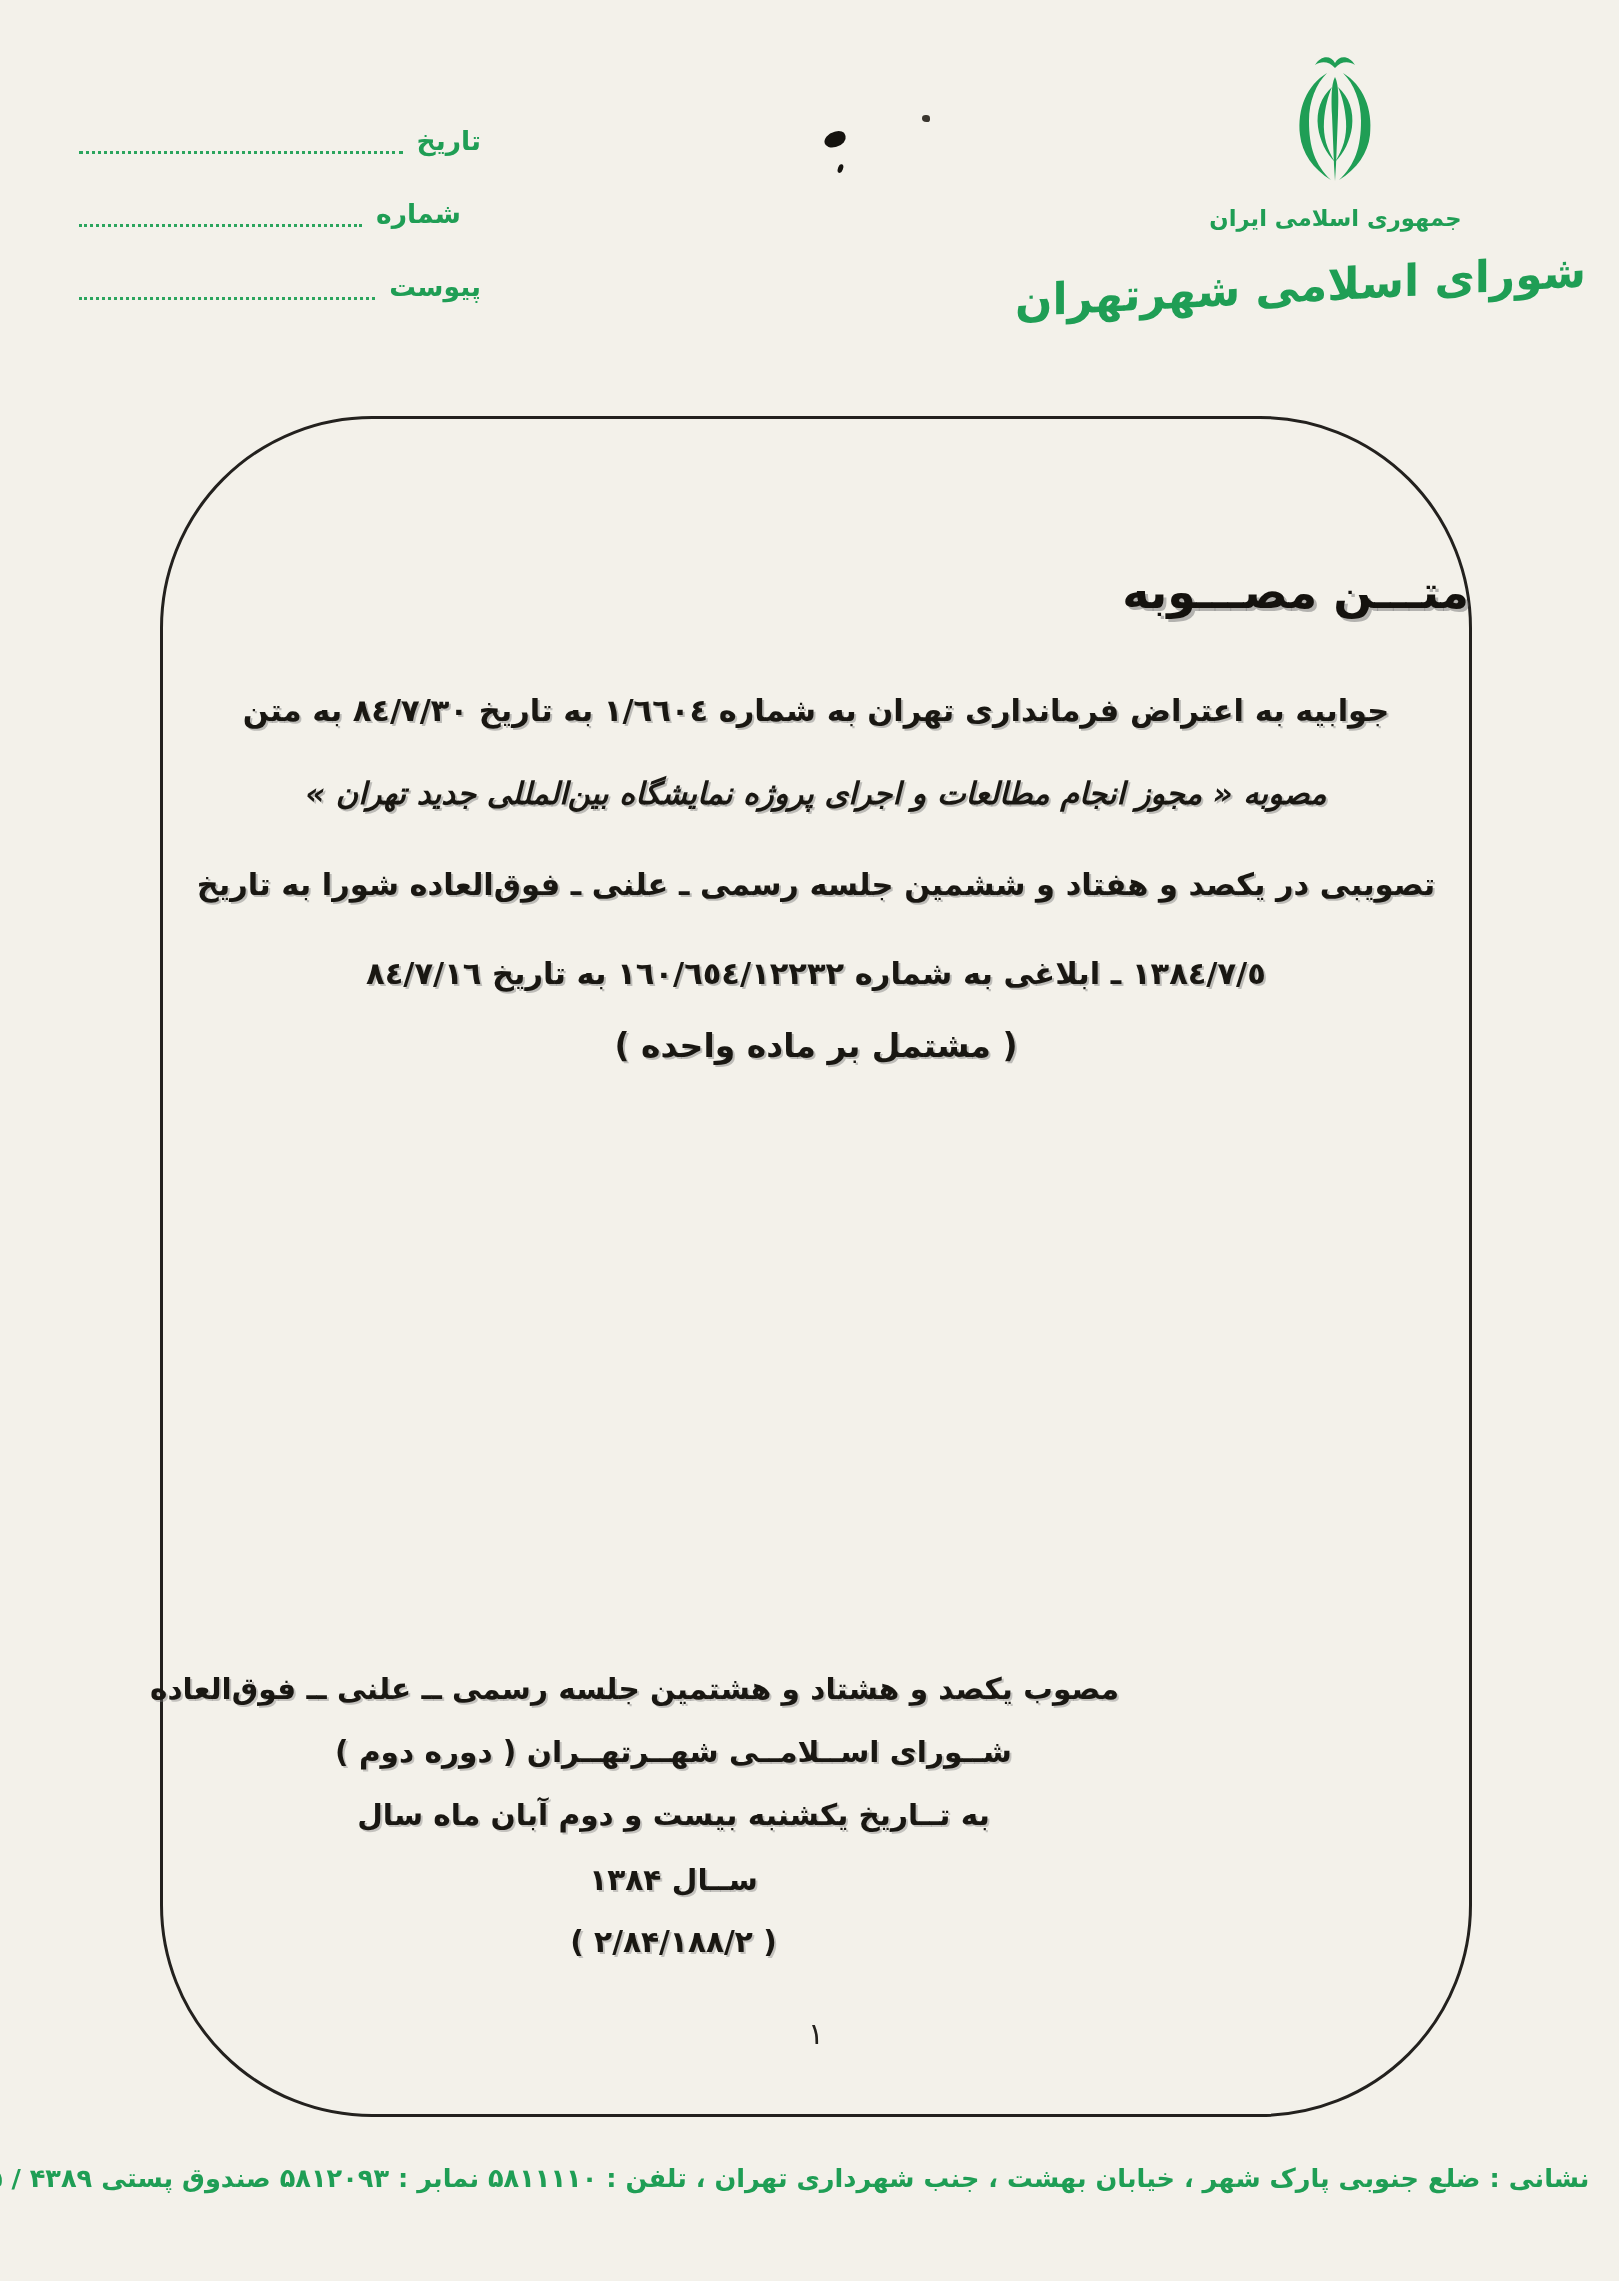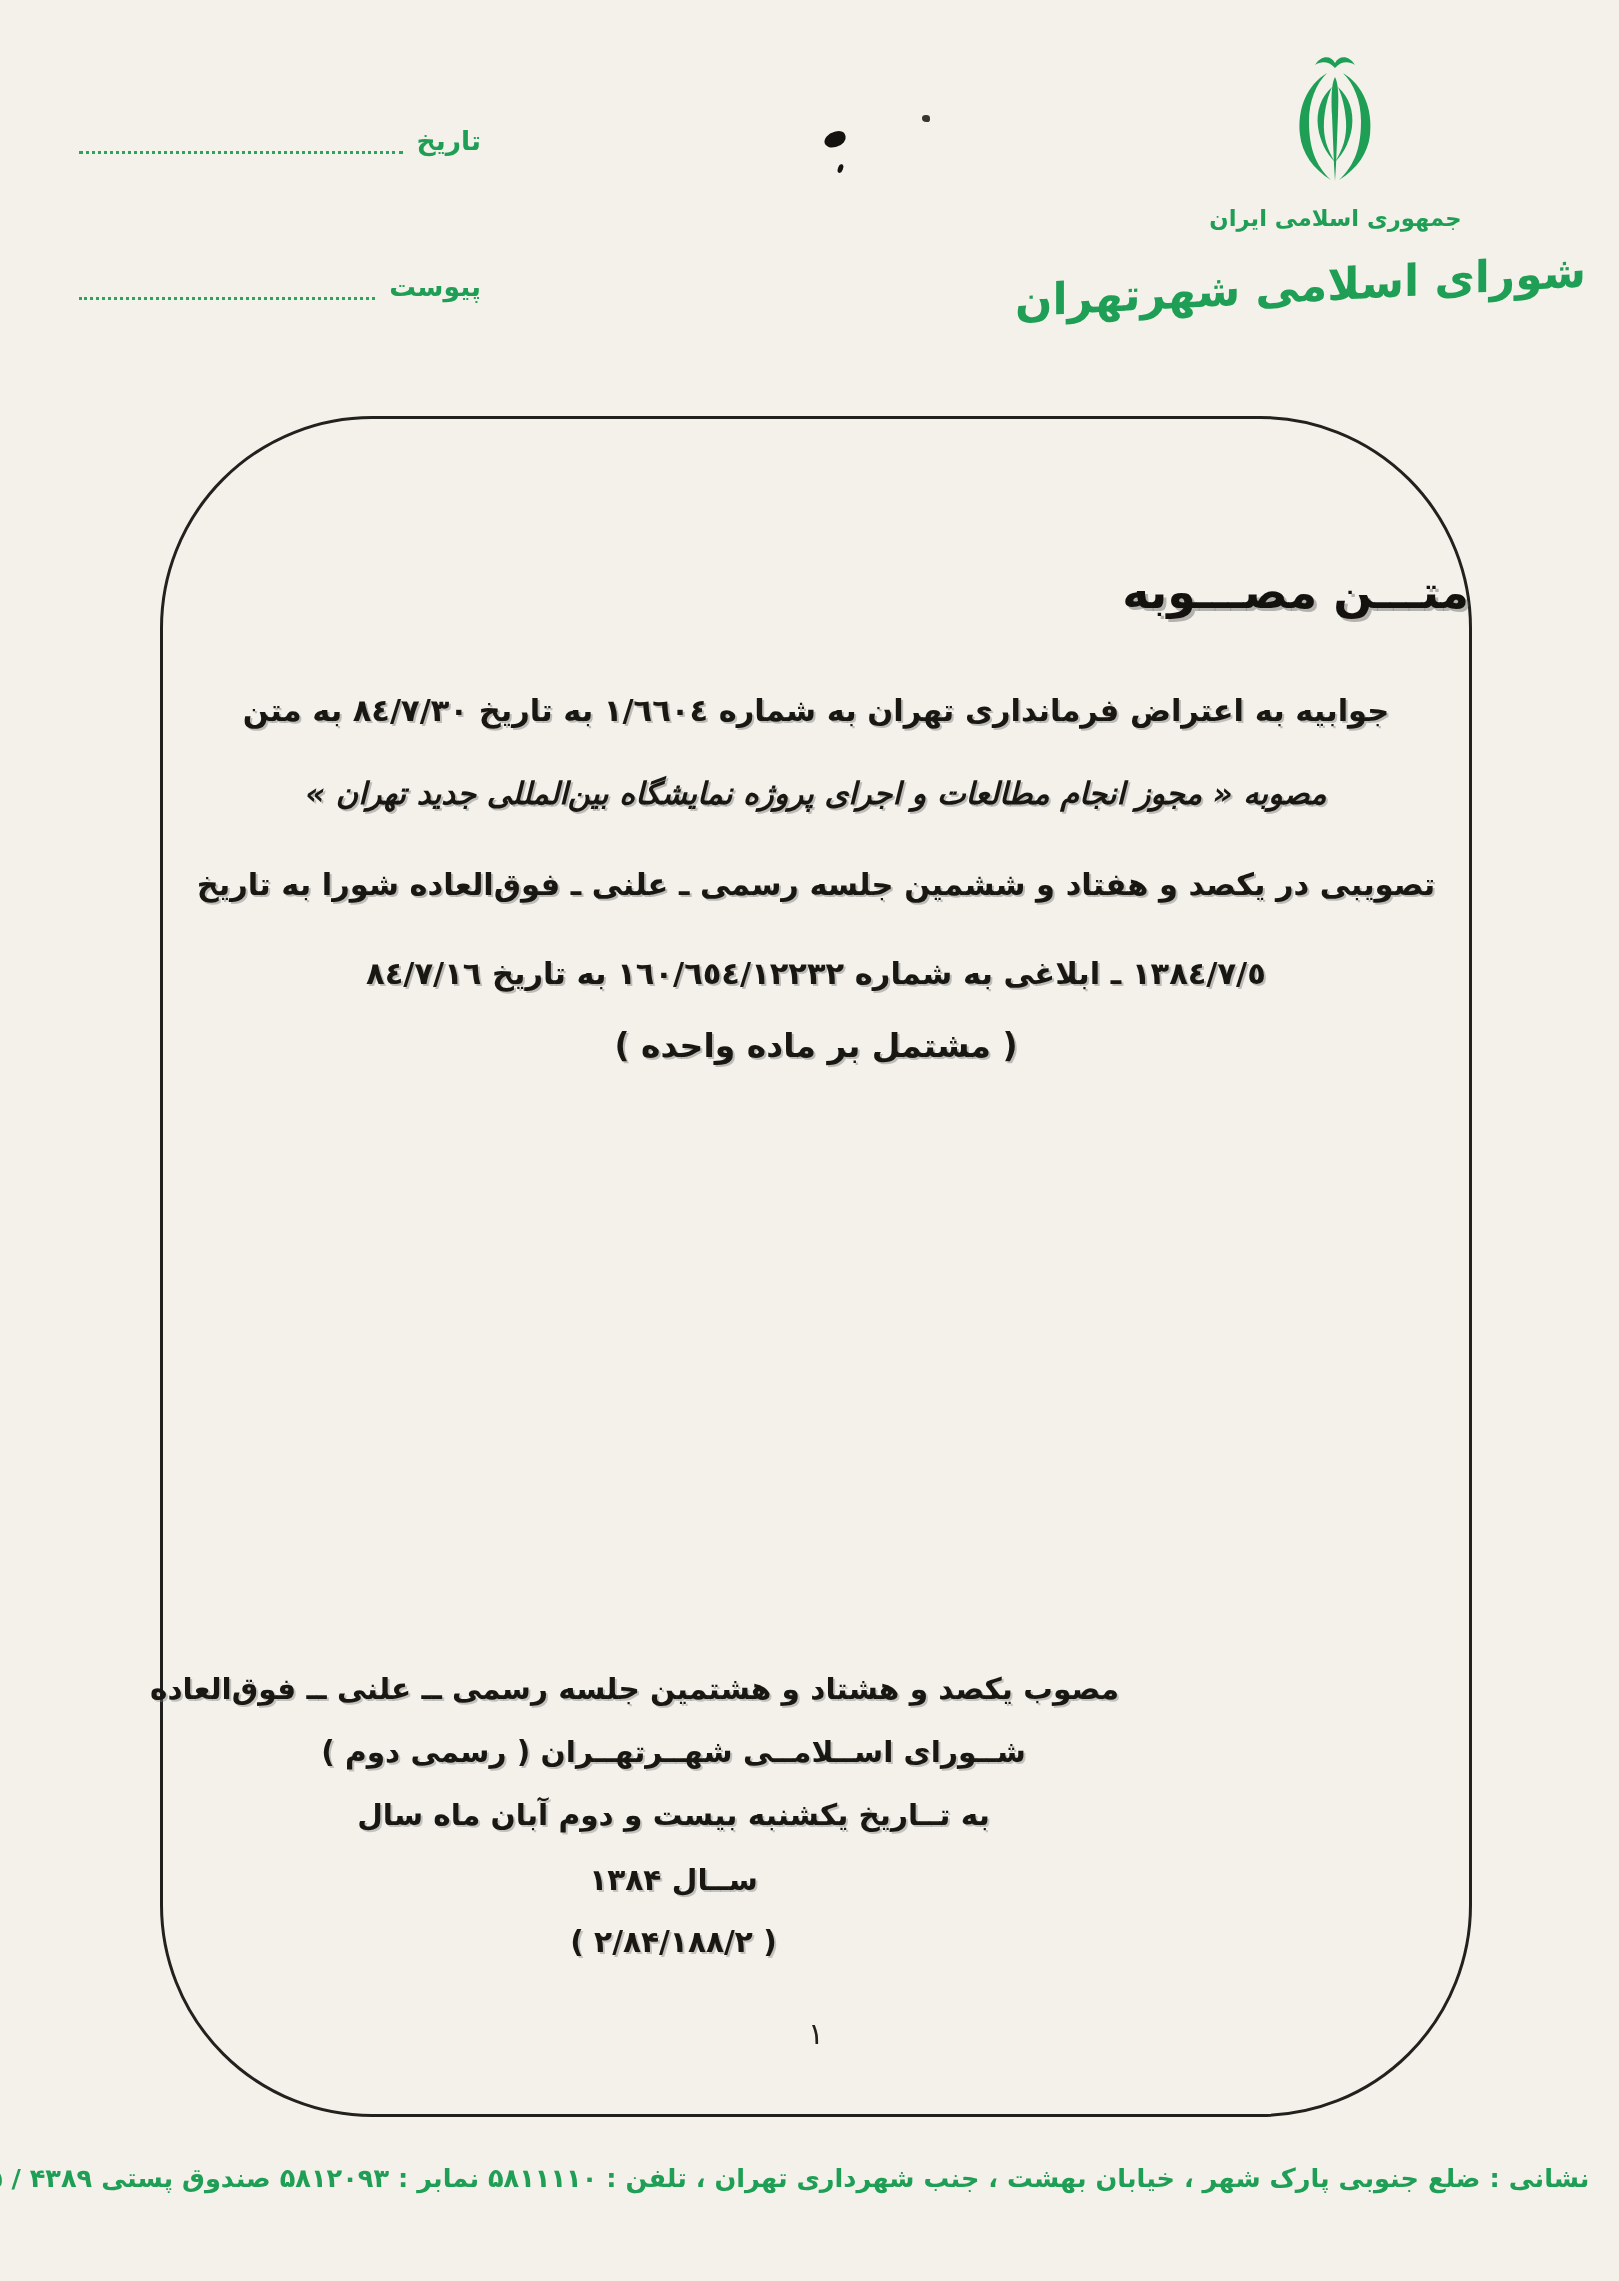--- a/index.html
+++ b/index.html
@@ -108,36 +108,40 @@
     </svg>
   </div>
 
   <div class="republic-title">جمهوری اسلامی ایران</div>
   <div class="council-title">شورای اسلامی شهرتهران</div>
 
   <div class="field field-1">
     <span class="field-label">تاریخ</span>
     <span class="dotted"></span>
   </div>
+  <div class="field field-2">
+    <span class="field-label">شماره</span>
+    <span class="dotted"></span>
+  </div>
   <div class="field field-3">
     <span class="field-label">پیوست</span>
     <span class="dotted"></span>
   </div>
 
   <main class="resolution-box">
     <h1 class="res-title">متـــن مصـــوبه</h1>
 
     <p class="res-line res-line-1">جوابیه به اعتراض فرمانداری تهران به شماره ١/٦٦٠٤ به تاریخ ٨٤/٧/٣٠ به متن</p>
     <p class="res-line res-line-2">مصوبه « مجوز انجام مطالعات و اجرای پروژه نمایشگاه بین‌المللی جدید تهران »</p>
     <p class="res-line res-line-3">تصویبی در یکصد و هفتاد و ششمین جلسه رسمی ـ علنی ـ فوق‌العاده شورا به تاریخ</p>
     <p class="res-line res-line-4">١٣٨٤/٧/٥ ـ ابلاغی به شماره ١٦٠/٦٥٤/١٢٢٣٢ به تاریخ ٨٤/٧/١٦</p>
     <p class="res-line res-line-5">( مشتمل بر ماده واحده )</p>
 
     <p class="session-line session-1">مصوب یکصد و هشتاد و هشتمین جلسه رسمی ــ علنی ــ فوق‌العاده</p>
-    <p class="session-line session-2">شــورای اســلامــی شهــرتهــران ( رسمی دوم )</p>
+    <p class="session-line session-2">شــورای اســلامــی شهــرتهــران ( دوره دوم )</p>
     <p class="session-line session-3">به تــاریخ یکشنبه بیست و دوم آبان ماه سال</p>
     <p class="session-line session-4">ســال ۱۳۸۴</p>
     <p class="session-line session-5">( ۲/۸۴/۱۸۸/۲ )</p>
 
     <div class="page-number">۱</div>
   </main>
 
   <footer class="footer-address">نشانی : ضلع جنوبی پارک شهر ، خیابان بهشت ، جنب شهرداری تهران ، تلفن : ۵۸۱۱۱۱۰ نمابر : ۵۸۱۲۰۹۳ صندوق پستی ۴۳۸۹ / ۱۱۳۶۵</footer>
 
 </div>

